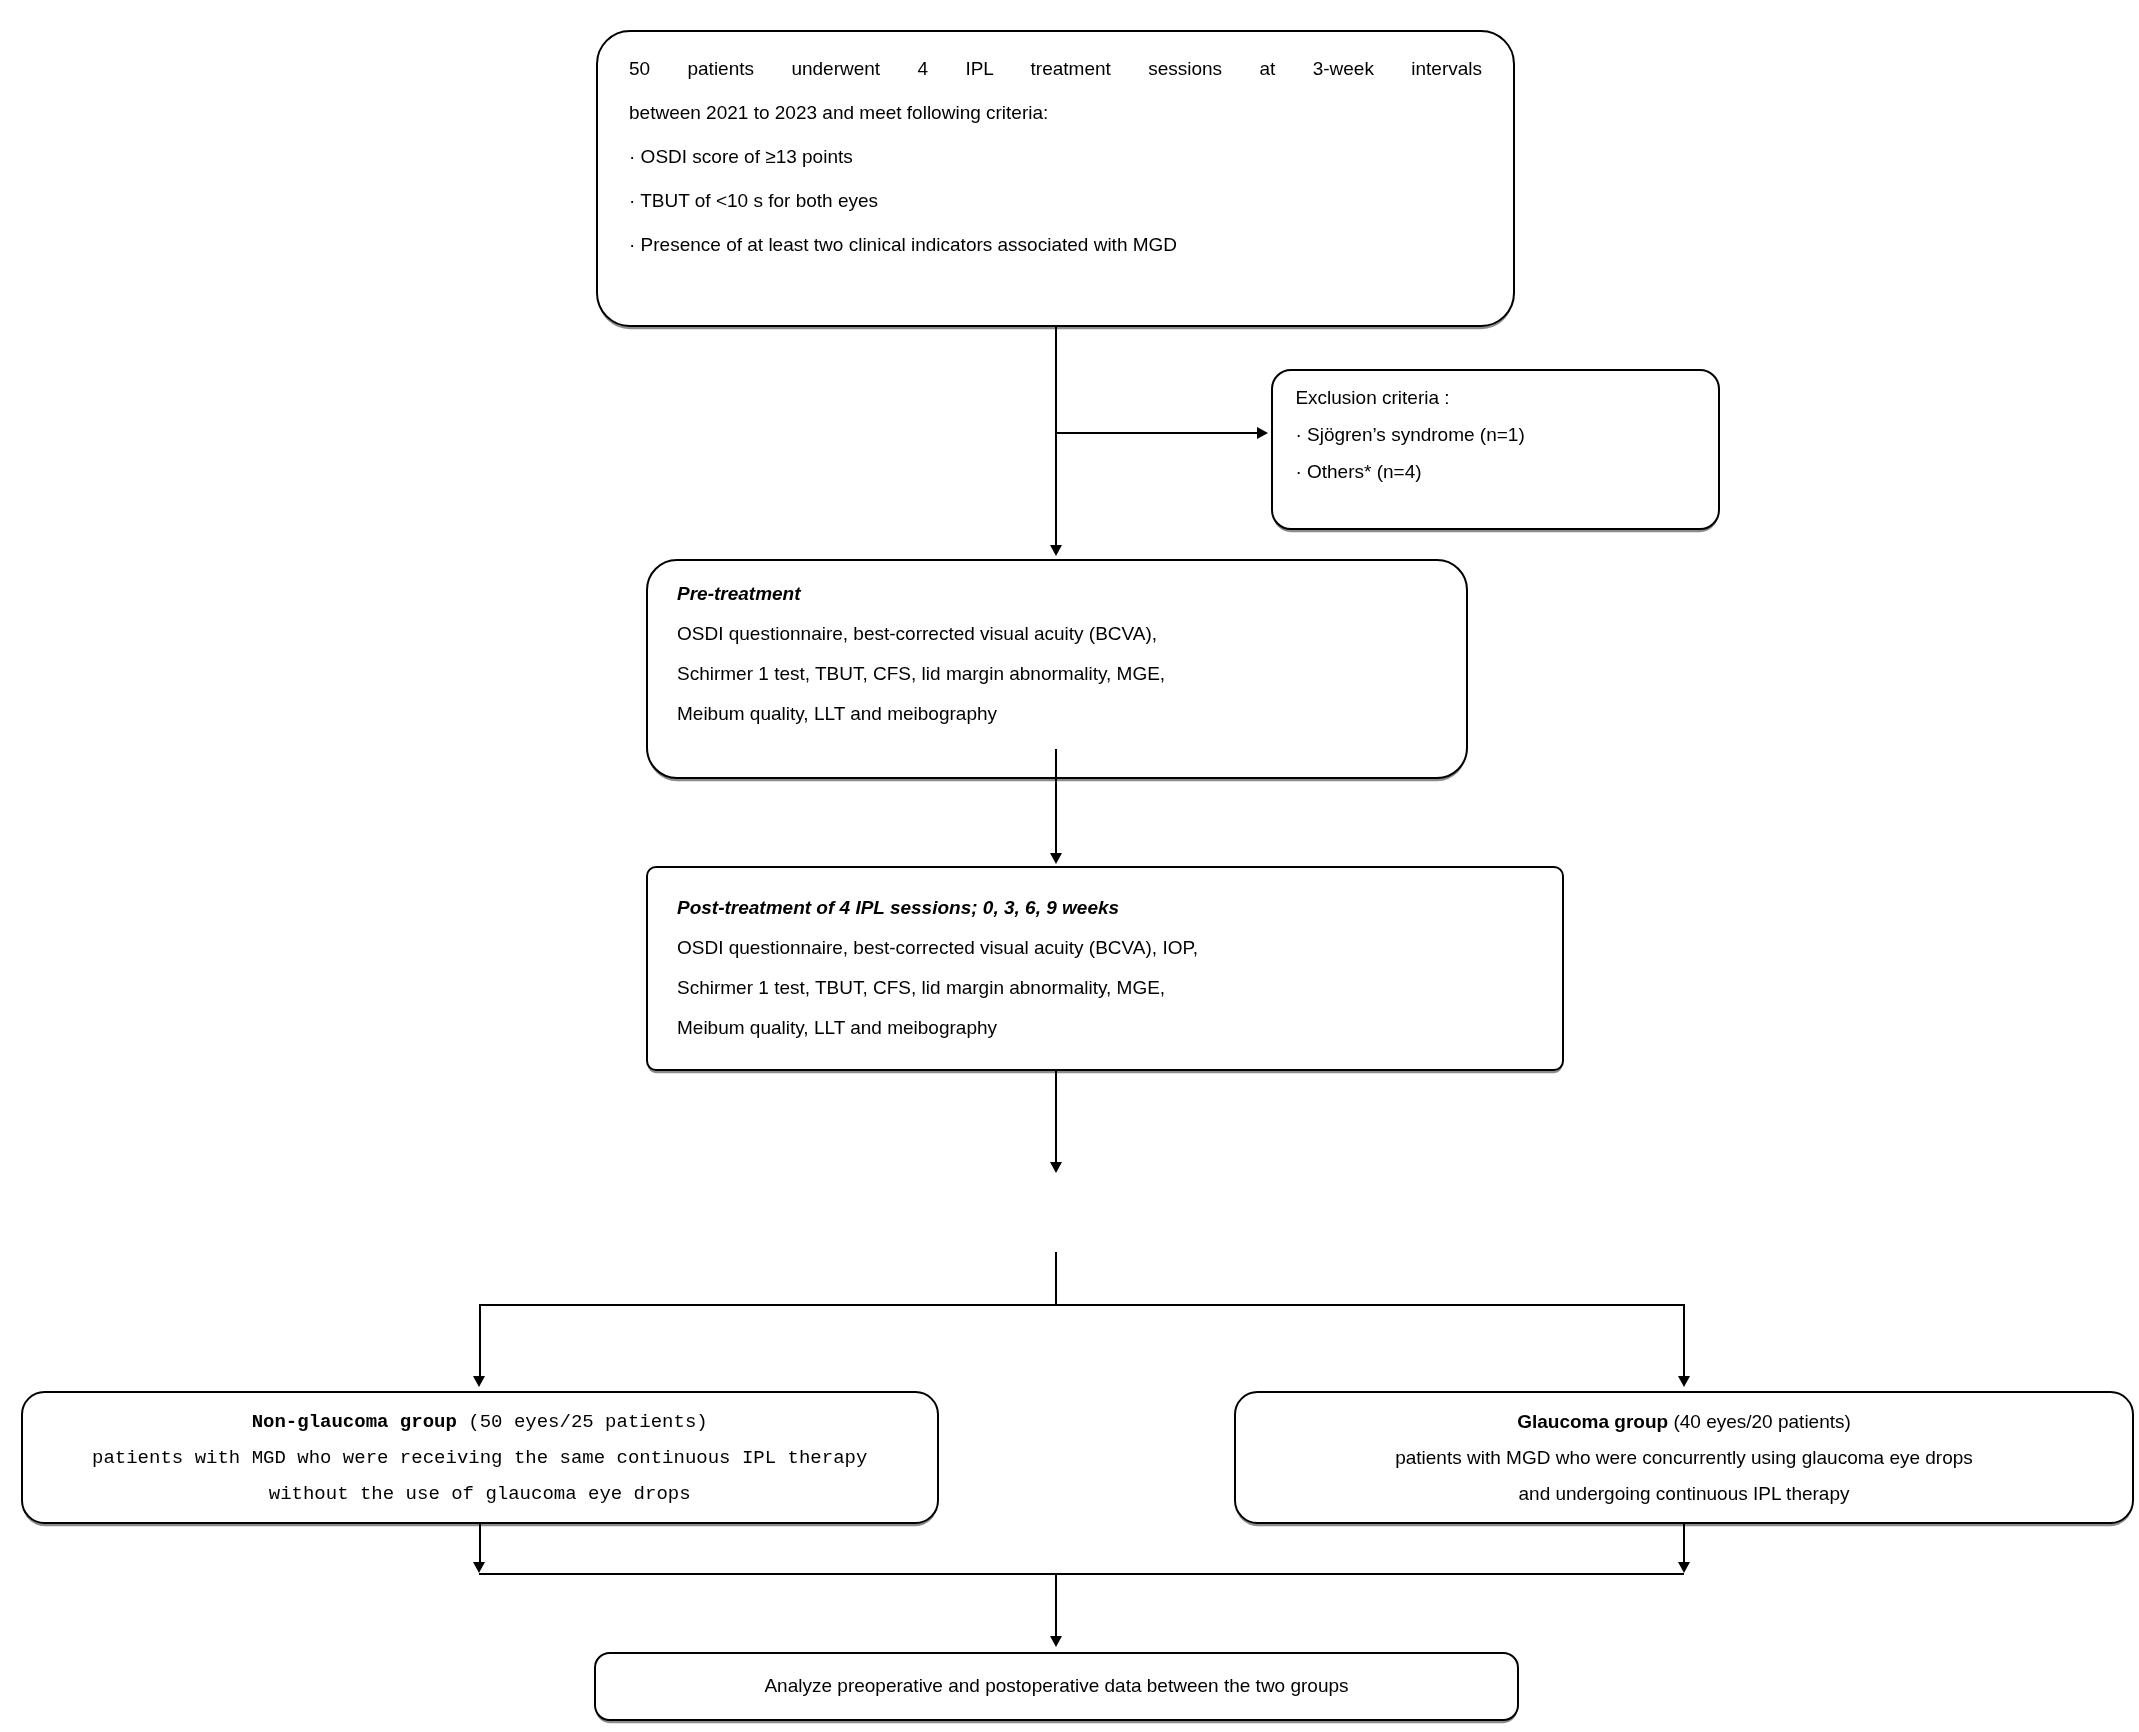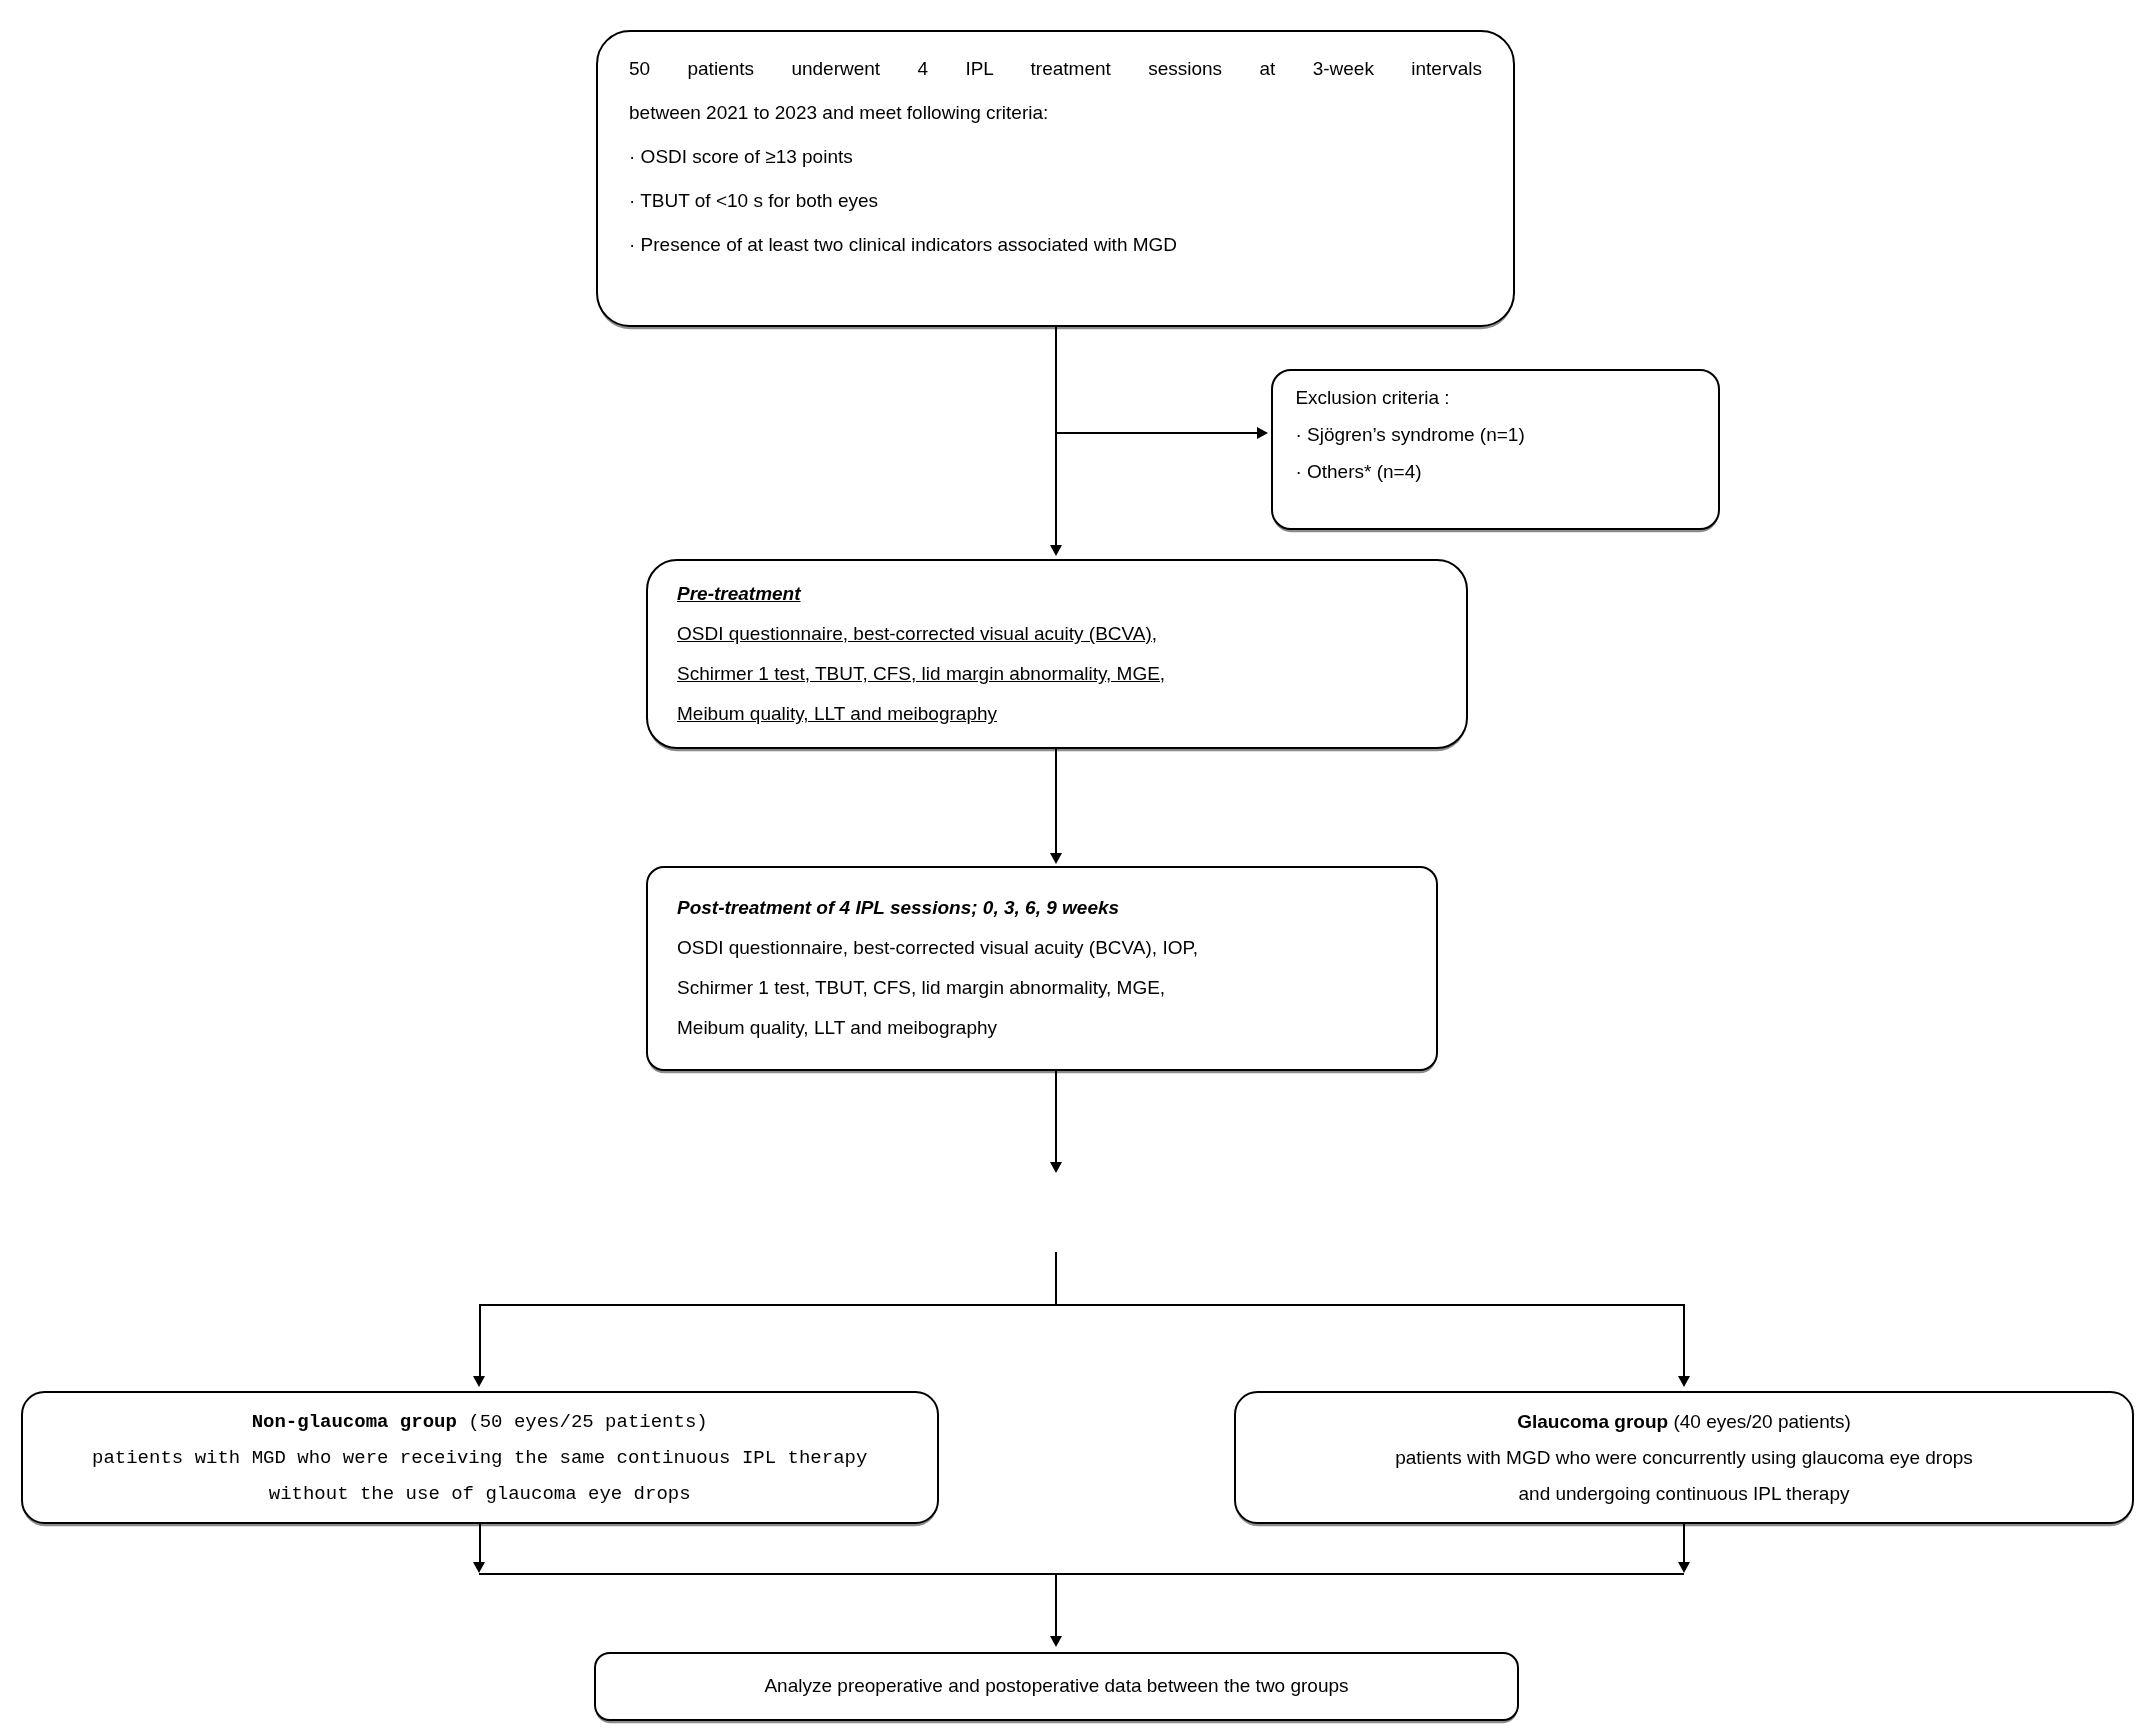--- a/index.html
+++ b/index.html
@@ -34,22 +34,22 @@
   }
   .arr-r {
     position: absolute; width: 0; height: 0;
     border-top: 6.1px solid transparent;
     border-bottom: 6.1px solid transparent;
     border-left: 11.2px solid #000000;
   }
   
   #criteria-box   { left: 596px; top: 30px;   width: 919px; height: 297px; border-radius: 34px; padding: 14.5px 31px; line-height: 44px; }
   #exclusion-box  { left: 1271px; top: 369px;  width: 449px;  height: 161px; border-radius: 20px; padding: 7.8px 22.4px; line-height: 37px; }
-  #pre-box        { left: 646px; top: 559px; width: 822px; height: 190px; border-radius: 31px; padding: 13.4px 29px; line-height: 40px; text-decoration: underline; }
-  #post-box       { left: 646px; top: 866px; width: 792px; height: 205px; border-radius: 18px; padding: 20px 29px; line-height: 40px; }
+  #pre-box        { left: 646px; top: 559px; width: 822px; height: 220px; border-radius: 31px; padding: 13.4px 29px; line-height: 40px; }
+  #post-box       { left: 646px; top: 866px; width: 918px; height: 205px; border-radius: 10px; padding: 20px 29px; line-height: 40px; }
   #total-box      { left: 594px; top: 1176px; width: 925px; height: 76px; border-radius: 17px; line-height: 70px; }
   #nonglaucoma-box{ left: 20.7px;   top: 1391px; width: 918px; height: 133px; border-radius: 23.5px; padding: 11.2px 15.7px; line-height: 36px; font-family: Liberation Mono, monospace; }
   #glaucoma-box   { left: 1234px; top: 1391px; width: 900px; height: 133px; border-radius: 23.5px; padding: 11.2px 15.7px; line-height: 36px; }
   #analyze-box    { left: 594px; top: 1652px; width: 925px; height: 69px; border-radius: 15.7px; line-height: 64px; }
 </style>
 </head>
 <body>
 
 <div class="canvas">
 

